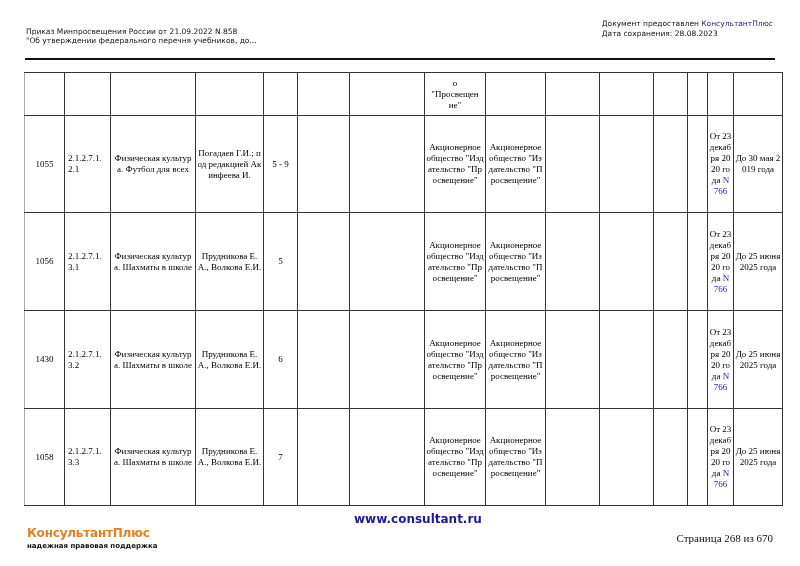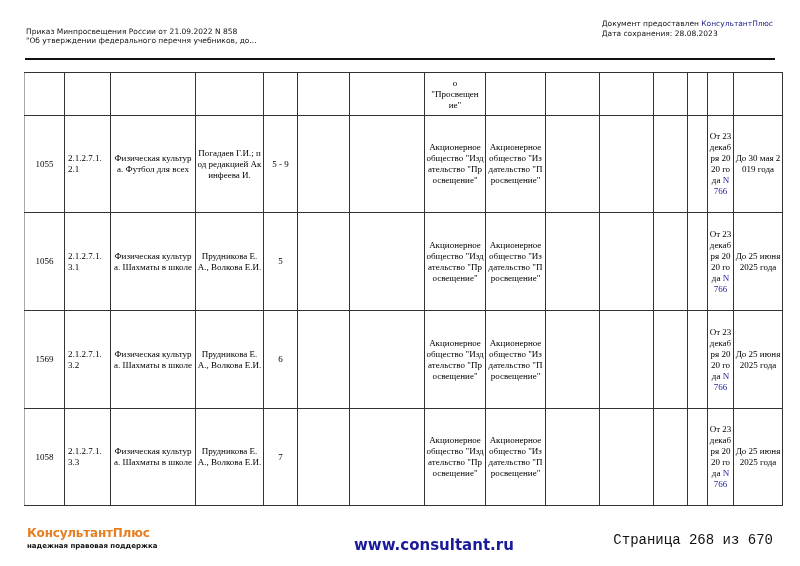--- a/index.html
+++ b/index.html
@@ -32,26 +32,26 @@
   .link { color: #1c1c9c; }
   .footer-brand {
     position: absolute; left: 27px; top: 526px; font-family: "DejaVu Sans", sans-serif;
     font-weight: bold; font-size: 12px; color: #e67e22; letter-spacing: -0.2px;
   }
   .footer-tag {
     position: absolute; left: 27px; top: 542px; font-family: "DejaVu Sans", sans-serif;
     font-weight: bold; font-size: 7px; color: #111;
   }
   .footer-url {
-    position: absolute; left: 354px; top: 536px; font-family: "DejaVu Sans", sans-serif;
-    font-weight: bold; font-size: 15px; color: #1a1a9a;
+    position: absolute; left: 354px; top: 512px; font-family: "DejaVu Sans", sans-serif;
+    font-weight: bold; font-size: 12px; color: #1a1a9a;
   }
   .footer-page {
-    position: absolute; right: 27px; top: 532px; font-family: Liberation Mono, monospace;
-    font-size: 14px; color: #111;
+    position: absolute; right: 27px; top: 532px; font-family: Liberation Serif, serif;
+    font-size: 11px; color: #111;
   }
 </style>
 </head>
 <body>
 
 <div class="hdr-left">
   <div>Приказ Минпросвещения России от 21.09.2022 N 858</div>
   <div>"Об утверждении федерального перечня учебников, до...</div>
 </div>
 
@@ -133,21 +133,21 @@
     <td>Акционерное общество "Издательство "Просвещение"</td>
     <td></td>
     <td></td>
     <td></td>
     <td></td>
     <td><span>От 23 декабря 2020 года</span> <span class="link">N 766</span></td>
     <td>До 25 июня 2025 года</td>
   </tr>
 
   <tr style="height:98px">
-    <td class="lightl">1569</td>
+    <td class="lightl">1430</td>
     <td class="lightl code">2.1.2.7.1. 3.2</td>
     <td>Физическая культура. Шахматы в школе</td>
     <td>Прудникова Е.А., Волкова Е.И.</td>
     <td>6</td>
     <td></td>
     <td></td>
     <td>Акционерное общество "Издательство "Просвещение"</td>
     <td>Акционерное общество "Издательство "Просвещение"</td>
     <td></td>
     <td></td>

